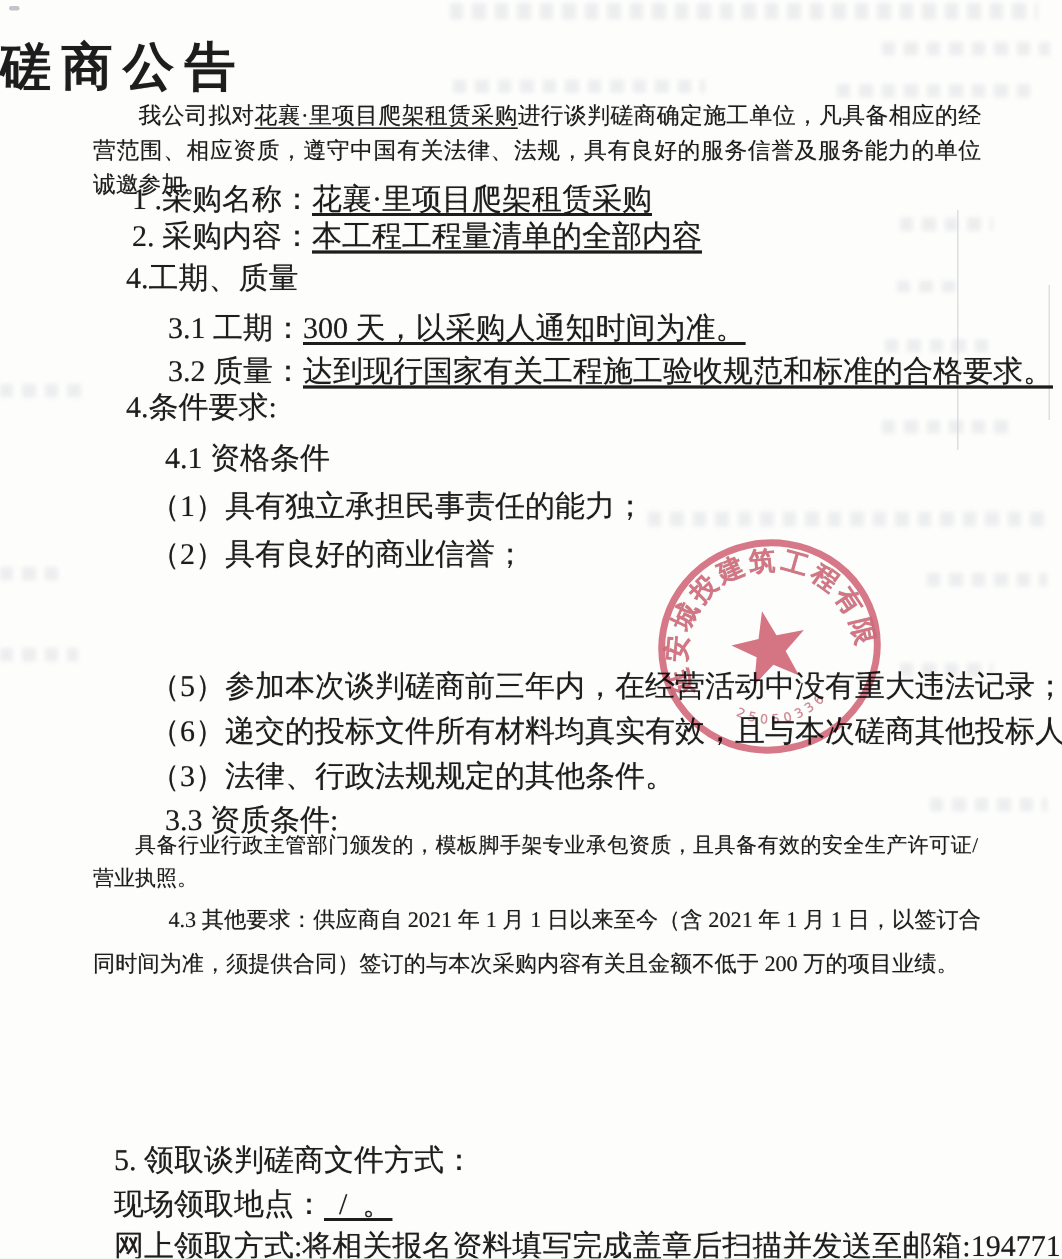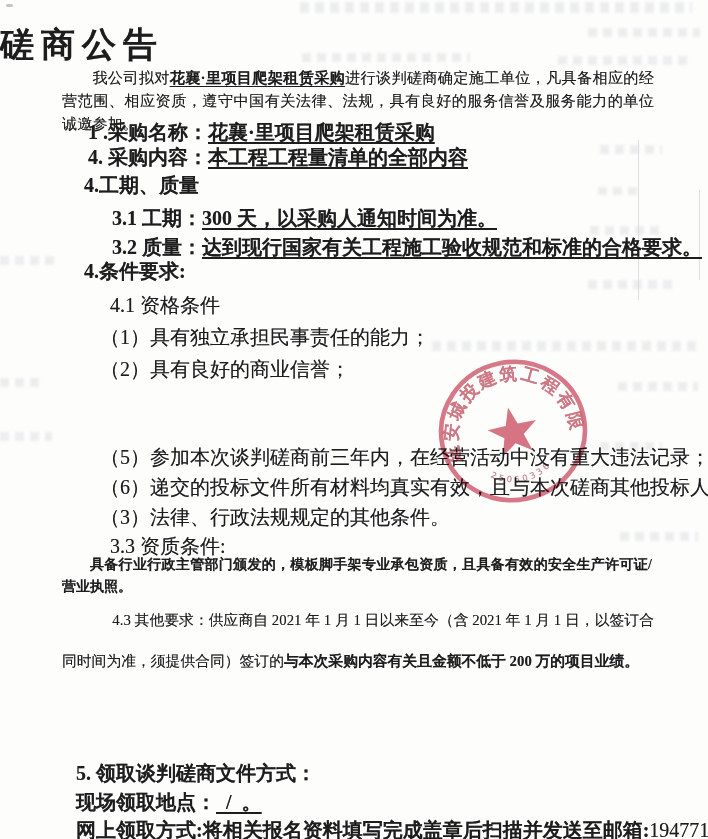--- a/index.html
+++ b/index.html
@@ -7,21 +7,21 @@
     width:708px;height:839px;overflow:hidden;background:#e8e8e8;
     font-family:"Liberation Serif","DejaVu Serif",serif;
   }
   .page{
     position:relative;width:708px;height:839px;background:#fdfdfc;
     color:#1d1d1d;overflow:hidden;
     text-shadow:0 0 0.5px rgba(40,40,40,0.55);
   }
   .line{position:absolute;font-size:20px;white-space:nowrap;}
   .para{position:absolute;font-size:14.8px;text-align:justify;white-space:normal;}
-  .b{font-weight:bold;}
+  .b{font-weight:normal;}
   .u{text-decoration:underline;text-underline-offset:3px;}
   .title{
     position:absolute;top:22px;left:0;width:708px;text-align:left;
     font-size:34px;font-weight:bold;letter-spacing:7px;
   }
   
   .seal{position:absolute;left:434px;top:352px;width:158px;height:158px;
         mix-blend-mode:multiply;opacity:.85;}
   
   .smudge{
@@ -59,21 +59,21 @@
   <div class="title">磋商公告</div>
 
   <div class="para" style="left:62px;top:66px;width:592px;line-height:23px;text-indent:2em;font-size:15.2px">
     <span>我公司拟对</span><span class="b u">花襄·里项目爬架租赁采购</span><span>进行谈判磋商确定施工单位，凡具备相应的经营范围、相应资质，遵守中国有关法律、法规，具有良好的服务信誉及服务能力的单位诚邀参加。</span>
   </div>
 
   <div class="line b" style="left:88px;top:119px">
     <span>1 .采购名称：</span><span class="u">花襄·里项目爬架租赁采购</span>
   </div>
   <div class="line b" style="left:88px;top:144px">
-    <span>4.  采购内容：</span><span class="u">本工程工程量清单的全部内容</span>
+    <span>2.  采购内容：</span><span class="u">本工程工程量清单的全部内容</span>
   </div>
 
   <div class="line b" style="left:84px;top:172px">4.工期、质量</div>
 
   <div class="line" style="left:112px;top:205px">
     <span class="b">3.1 工期：</span><span class="b u">300 天，以采购人通知时间为准。</span>
   </div>
   <div class="line" style="left:112px;top:234px">
     <span class="b">3.2 质量：</span><span class="b u">达到现行国家有关工程施工验收规范和标准的合格要求。</span>
   </div>
@@ -85,21 +85,21 @@
   <div class="line" style="left:100px;top:324px">（1）具有独立承担民事责任的能力；</div>
   <div class="line" style="left:100px;top:356px">（2）具有良好的商业信誉；</div>
   <div class="line" style="left:100px;top:444px">（5）参加本次谈判磋商前三年内，在经营活动中没有重大违法记录；</div>
   <div class="line" style="left:100px;top:474px">（6）递交的投标文件所有材料均真实有效，且与本次磋商其他投标人无关联；</div>
   <div class="line" style="left:100px;top:504px">（3）法律、行政法规规定的其他条件。</div>
 
   <div class="line" style="left:110px;top:533px">3.3 资质条件:</div>
 
   <div class="para b" style="left:62px;top:554px;width:590px;line-height:22px;text-indent:2em;font-size:14px">具备行业行政主管部门颁发的，模板脚手架专业承包资质，且具备有效的安全生产许可证/营业执照。</div>
 
-  <div class="para" style="left:62px;top:600px;width:592px;line-height:41px;text-indent:3.4em;font-size:14.8px">
+  <div class="para" style="left:62px;top:600px;width:592px;line-height:29px;text-indent:3.4em;font-size:14.8px">
     <span>4.3 其他要求：</span><span>供应商自 2021 年 1 月 1 日以来至今（含  2021 年 1 月 1 日，以签订合同时间为准，须提供合同）签订的</span><span class="b">与本次采购内容有关且金额不低于 200 万的项目业绩。</span>
   </div>
 
 
   <div class="line b" style="left:76px;top:760px">5.  领取谈判磋商文件方式：</div>
 
   <div class="line b" style="left:76px;top:789px">
     <span>现场领取地点：</span><span class="u" style="white-space:pre">  /  。</span>
   </div>
 

